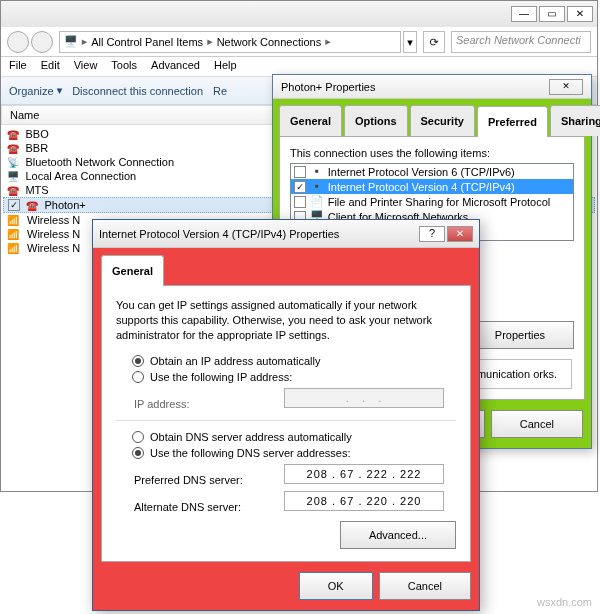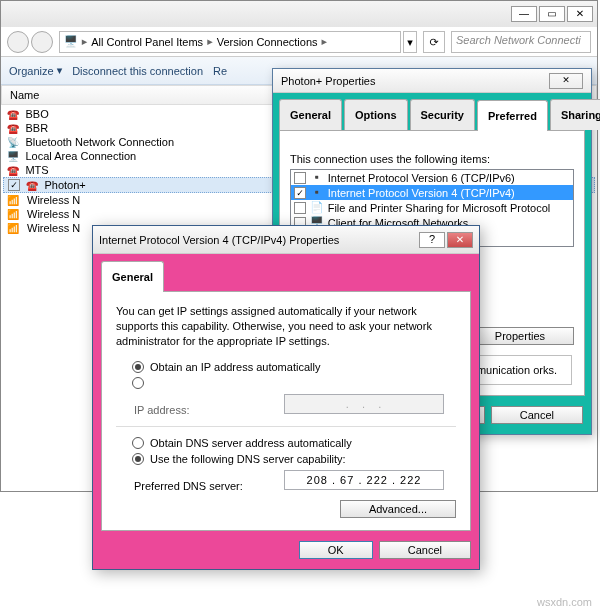--- a/index.html
+++ b/index.html
@@ -28,38 +28,38 @@
   .conn-item { display: flex; align-items: center; padding: 1px 4px; gap: 6px; }
   .conn-item.selected { background: #d9e8f7; border: 1px dotted #7aa7d7; }
   .signal-icon { width: 14px; height: 12px; display: inline-block; }
   .signal-icon::before { content: "📶"; font-size: 10px; }
   .net-icon::before { content: "🖥️"; font-size: 10px; }
   .bt-icon::before { content: "📡"; font-size: 10px; }
   .dialup-icon::before { content: "☎️"; font-size: 10px; }
   .checkbox { width: 12px; height: 12px; border: 1px solid #888; display: inline-block; text-align: center; line-height: 10px; font-size: 9px; }
 
   
-  .props-dialog { position: absolute; top: 68px; left: 272px; width: 320px; border: 1px solid #5a7ca0; background: #14b8a6; box-shadow: 3px 3px 10px rgba(0,0,0,.25); }
+  .props-dialog { position: absolute; top: 74px; left: 272px; width: 320px; border: 1px solid #5a7ca0; background: #84cc16; box-shadow: 3px 3px 10px rgba(0,0,0,.25); }
   .dlg-titlebar { height: 24px; background: linear-gradient(#fdfdfd,#eaeaea); display: flex; align-items: center; justify-content: space-between; padding: 0 8px; border-bottom: 1px solid #ccc; }
   .dlg-title { font-weight: normal; }
   .dlg-close { width: 34px; height: 16px; border: 1px solid #999; text-align: center; font-size: 9px; line-height: 13px; }
   .tab-strip { display: flex; margin: 6px 6px 0 6px; }
   .tab { padding: 9px 10px; border: 1px solid #aaa; border-bottom: none; background: #ececec; margin-right: 2px; border-radius: 3px 3px 0 0; cursor: pointer; font-weight: bold; }
   .tab.active { background: #fff; position: relative; top: 1px; }
   .tab-body { border: 1px solid #aaa; margin: 0 6px 6px 6px; background: #fff; padding: 10px; }
   .items-list { border: 1px solid #828790; background: #fff; height: 78px; overflow: hidden; }
   .list-row { display: flex; align-items: center; padding: 1px 3px; gap: 4px; }
   .list-row.sel { background: #3399ff; color: #fff; }
-  .dlg-btn { min-width: 74px; height: 18px; border: 1px solid #888; background: linear-gradient(#fdfdfd,#e5e5e5); padding: 0 28px; cursor: pointer; }
+  .dlg-btn { min-width: 74px; height: 28px; border: 1px solid #888; background: linear-gradient(#fdfdfd,#e5e5e5); padding: 0 28px; cursor: pointer; }
   .dlg-btn-row { display: flex; justify-content: flex-end; gap: 6px; padding: 4px 8px 10px; }
   .desc-box { border: 1px solid #bfbfbf; margin-top: 0; padding: 8px; font-size: 11px; }
   .desc-legend { font-size: 11px; padding: 0 4px; }
 
   
-  .tcpip-dialog { position: absolute; top: 225px; left: 92px; width: 388px; border: 1px solid #385d8a; background: #ec4899; box-shadow: 3px 3px 14px rgba(0,0,0,.3); }
+  .tcpip-dialog { position: absolute; top: 219px; left: 92px; width: 388px; border: 1px solid #385d8a; background: #ef4444; box-shadow: 3px 3px 14px rgba(0,0,0,.3); }
   .tcpip-title { height: 28px; background: linear-gradient(#fafafa,#e4e4e4); display: flex; align-items: center; justify-content: space-between; padding: 0 6px; border-bottom: 1px solid #ccc; }
   .tcpip-title .rbtns { display: flex; gap: 2px; }
   .rbtns .rbtn { width: 26px; height: 16px; border: 1px solid #999; background: #fff; }
   .rbtns .rbtn.close { background: linear-gradient(#e98182,#c94b4c); color: #fff; text-align: center; line-height: 13px; font-size: 10px;}
   .tcpip-tabbody { border: 1px solid #aaa; margin: 0 8px 6px 8px; background: #fff; padding: 12px 14px; }
   .info-text { margin-bottom: 12px; line-height: 1.35; }
   .radio-row { display: flex; align-items: center; gap: 6px; margin: 4px 0; padding-left: 16px; }
   .radio { width: 12px; height: 12px; border: 1px solid #555; border-radius: 50%; display: inline-flex; align-items: center; justify-content: center; }
   .radio.on::after { content: ""; width: 6px; height: 6px; background: #444; border-radius: 50%; }
   .ip-row { display: flex; align-items: center; margin: 4px 0 4px 18px; }
@@ -85,26 +85,34 @@
   <div class="addr-bar">
     <div class="nav-btns">
       <div class="nav-circle"></div>
       <div class="nav-circle"></div>
     </div>
     <div class="breadcrumb">
       <span>🖥️</span>
       <span class="bc-sep">▸</span>
       <span class="bc-item">All Control Panel Items</span>
       <span class="bc-sep">▸</span>
-      <span class="bc-item">Version Connections</span>
+      <span class="bc-item">Network Connections</span>
       <span class="bc-sep">▸</span>
     </div>
     <div class="bc-arrow">▾</div>
     <div class="refresh-btn">⟳</div>
     <div class="search-box">Search Network Connecti</div>
+  </div>
+  <div class="menubar">
+    <span class="menu-item">File</span>
+    <span class="menu-item">Edit</span>
+    <span class="menu-item">View</span>
+    <span class="menu-item">Tools</span>
+    <span class="menu-item">Advanced</span>
+    <span class="menu-item">Help</span>
   </div>
   <div class="toolbar">
     <span class="tb-item">
         <span>Organize</span> 
         <span>▾</span>
       </span>
     <span class="tb-item">Disconnect this connection</span>
     <span class="tb-item">Re</span>
   </div>
   <div class="content">
@@ -157,21 +165,21 @@
     <span class="dlg-close">✕</span>
   </div>
   <div class="tab-strip">
     <div class="tab">General</div>
     <div class="tab">Options</div>
     <div class="tab">Security</div>
     <div class="tab active">Preferred</div>
     <div class="tab">Sharing</div>
   </div>
   <div class="tab-body">
-    <div style="margin-bottom:4px;margin-top:12px;">This connection uses the following items:</div>
+    <div style="margin-bottom:4px;">This connection uses the following items:</div>
     <div class="items-list">
       <div class="list-row">
         <span class="checkbox"></span>
         <span>▪️</span>
         <span>Internet Protocol Version 6 (TCP/IPv6)</span>
       </div>
       <div class="list-row sel">
         <span class="checkbox" style="background:#fff;color:#000;">✓</span>
         <span>▪️</span>
         <span>Internet Protocol Version 4 (TCP/IPv4)</span>
@@ -214,40 +222,45 @@
   </div>
   <div class="tcpip-tabbody">
     <div class="info-text">You can get IP settings assigned automatically if your network supports this capability. Otherwise, you need to ask your network administrator for the appropriate IP settings.</div>
 
     <div class="radio-row">
       <span class="radio on"></span>
       <span>Obtain an IP address automatically</span>
     </div>
     <div class="radio-row">
       <span class="radio"></span>
+      <span>Use the following IP address:</span>
     </div>
     <div class="ip-row">
       <label>IP address:</label>
       <div class="ip-input disabled"> . &nbsp; . &nbsp; . </div>
     </div>
 
     <div class="sep-line"></div>
 
     <div class="radio-row">
       <span class="radio"></span>
       <span>Obtain DNS server address automatically</span>
     </div>
     <div class="radio-row">
       <span class="radio on"></span>
-      <span>Use the following DNS server capability:</span>
+      <span>Use the following DNS server addresses:</span>
     </div>
     <div class="ip-row active">
       <label>Preferred DNS server:</label>
       <div class="ip-input">208 . 67 . 222 . 222</div>
     </div>
+    <div class="ip-row active">
+      <label>Alternate DNS server:</label>
+      <div class="ip-input">208 . 67 . 220 . 220</div>
+    </div>
 
     <div class="adv-row">
       <button class="dlg-btn">Advanced...</button>
     </div>
   </div>
   <div class="dlg-btn-row">
     <button class="dlg-btn" style="border:1px solid #3c7fb1;">OK</button>
     <button class="dlg-btn">Cancel</button>
   </div>
 </div>

